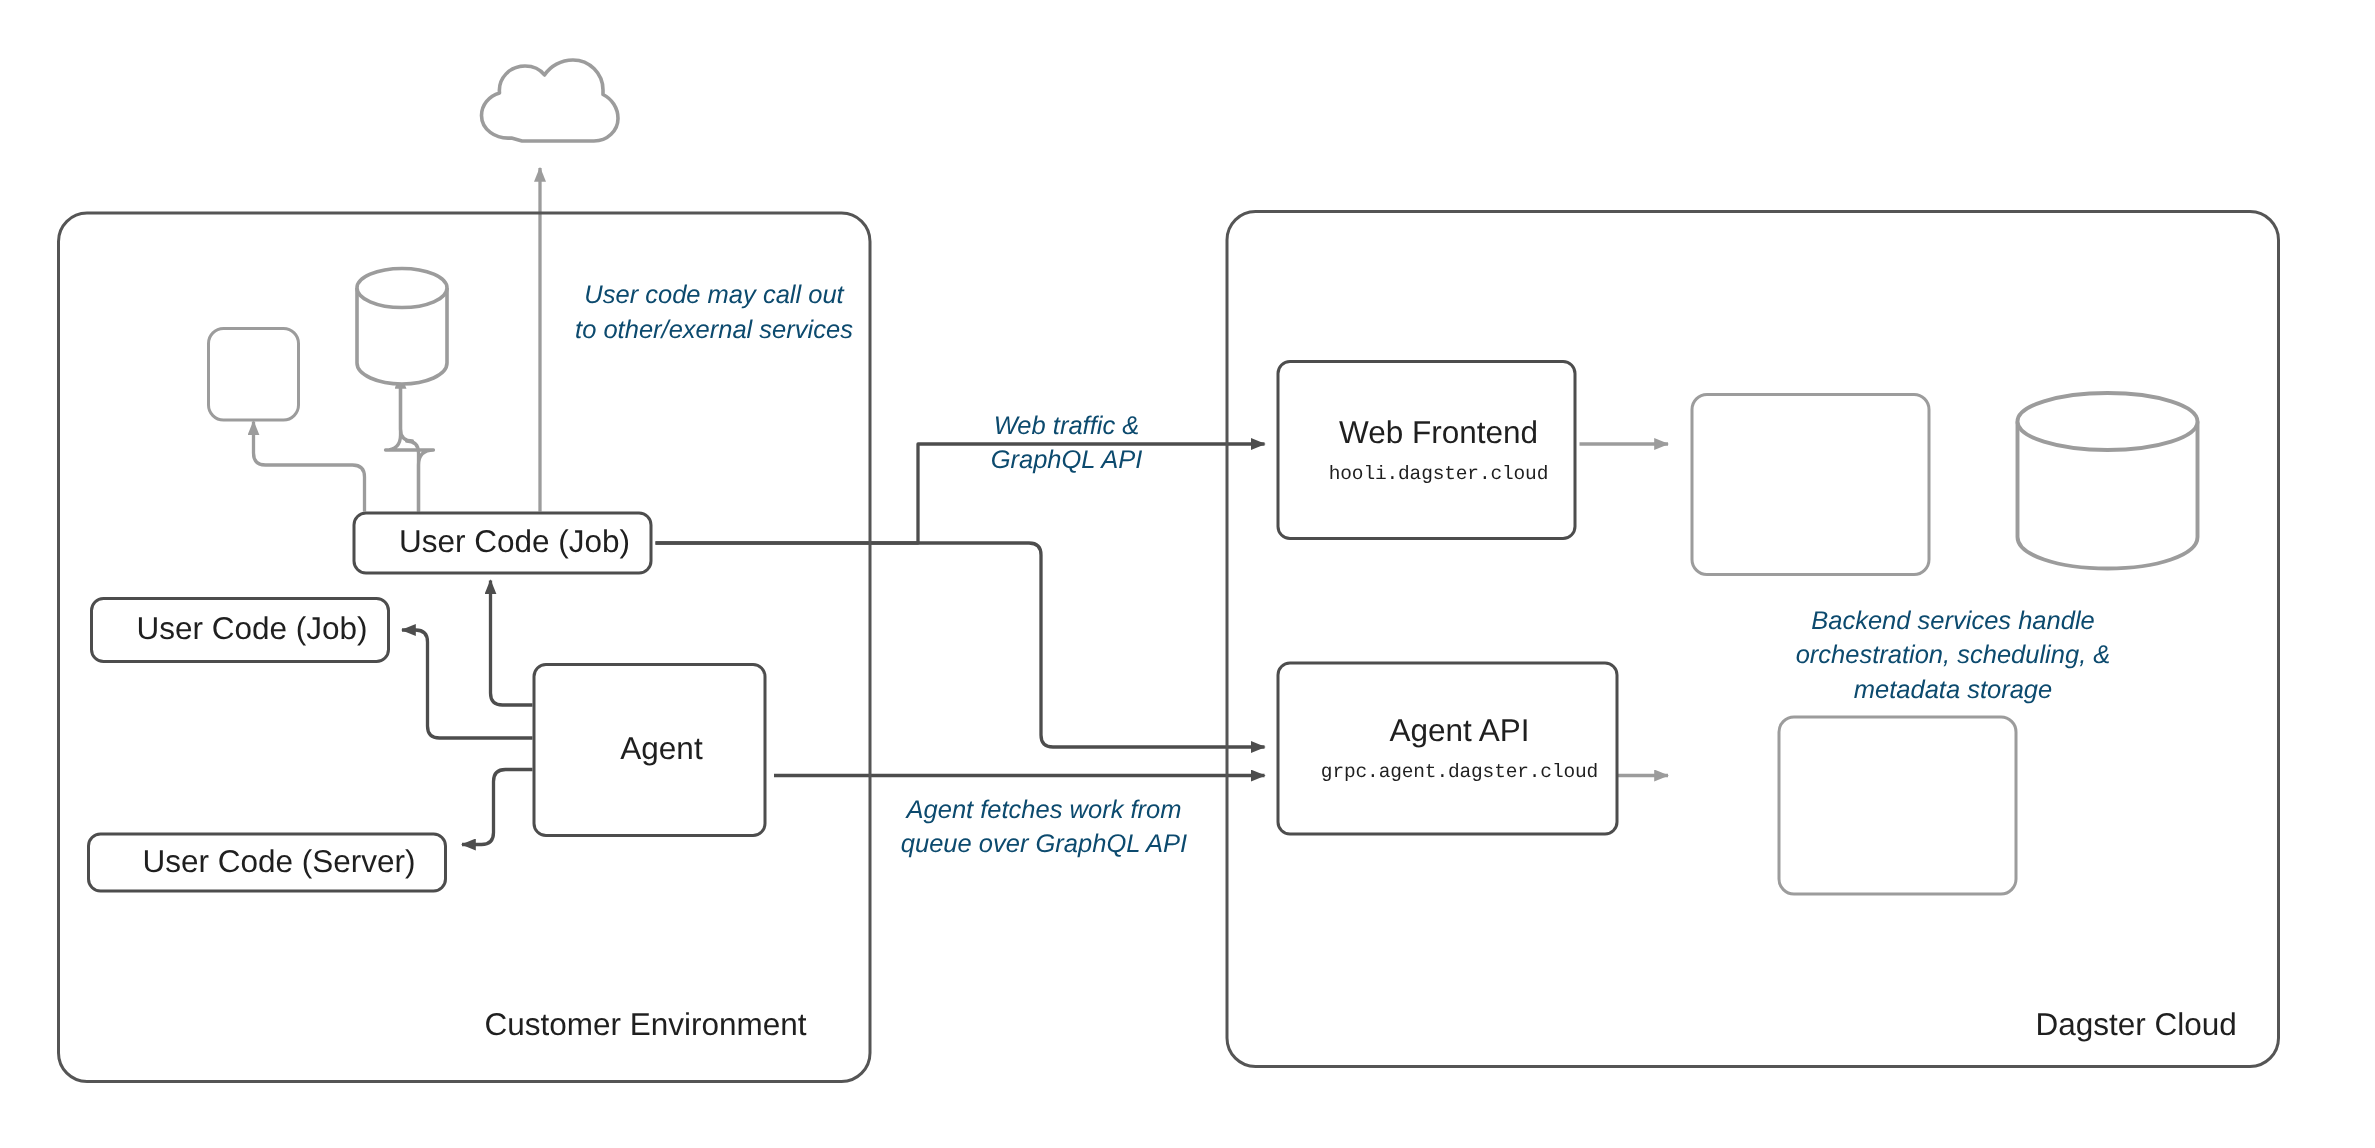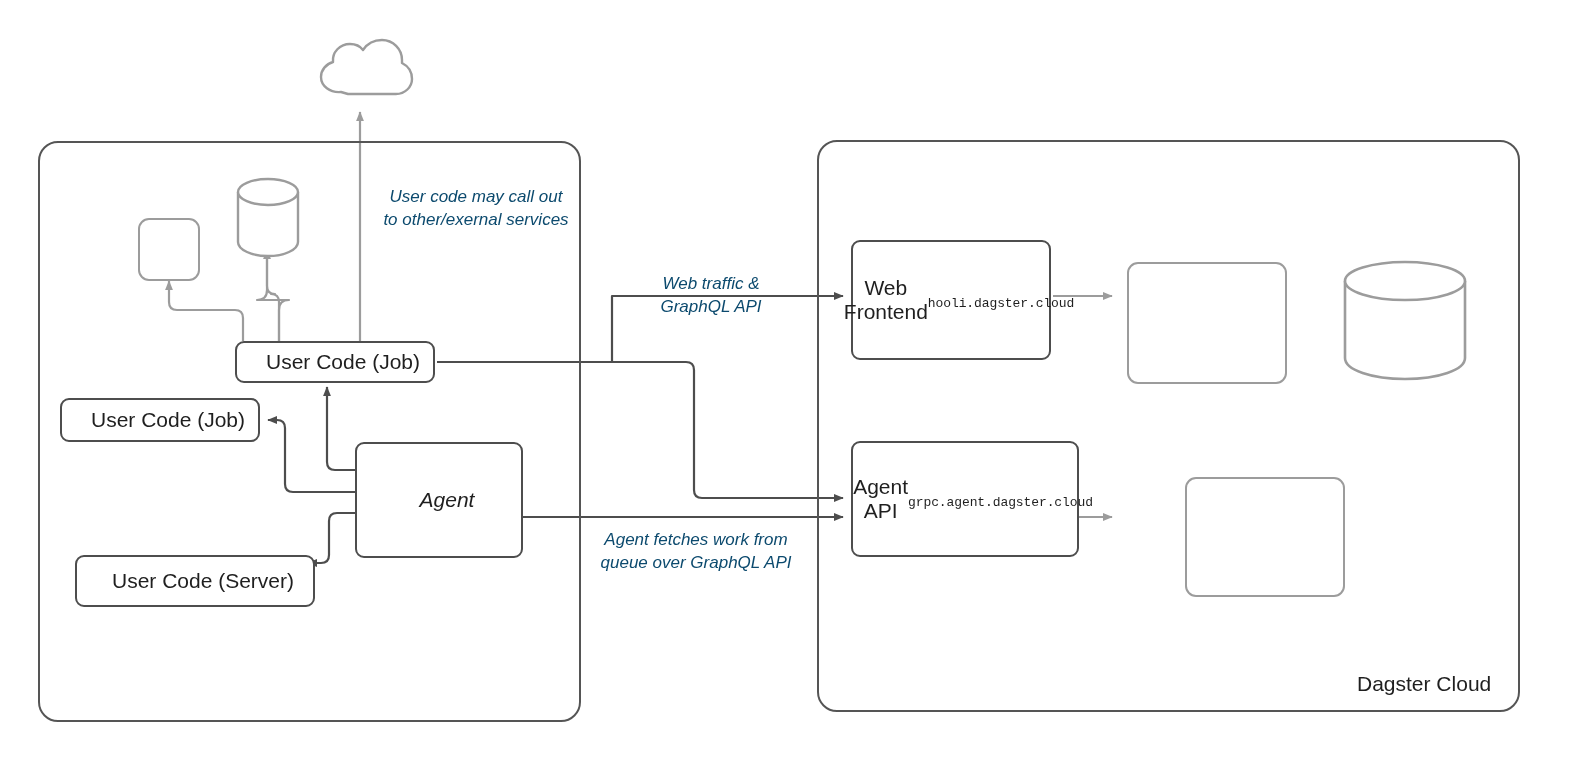--- a/index.html
+++ b/index.html
@@ -42,21 +42,21 @@
   }
 
   
   .node {
     position: absolute;
     box-sizing: border-box;
     border: 2.6px solid #4d4d4d;
     border-radius: 9px;
     background: #ffffff;
     display: flex;
-    flex-direction: row;
+    flex-direction: column;
     align-items: center;
     justify-content: center;
     text-align: center;
     padding-left: 16px;
   }
   .node .node-title {
     font-size: 21px;
     color: #1f1f1f;
     line-height: 1.15;
   }
@@ -148,36 +148,37 @@
       <ellipse cx="268" cy="192" rx="30" ry="13" fill="#ffffff" stroke="#9c9c9c" stroke-width="2.4"></ellipse>
     </g>
 
     <g>
       <path d="M 1345,281 L 1345,358 C 1345,370 1372,379 1405,379 C 1438,379 1465,370 1465,358 L 1465,281" fill="#ffffff" stroke="#9c9c9c" stroke-width="2.6"></path>
       <ellipse cx="1405" cy="281" rx="60" ry="19" fill="#ffffff" stroke="#9c9c9c" stroke-width="2.6"></ellipse>
     </g>
   </svg>
 
   <div class="group-box" style="left:38px; top:141px; width:543px; height:581px;"></div>
+  <div class="group-label" style="left:323px; top:672px;">Customer Environment</div>
 
   <div class="ghost-box" style="left:138px; top:218px; width:62px; height:63px;"></div>
 
   <div class="node" style="left:235px; top:341px; width:200px; height:42px;">
     <div class="node-title">User Code (Job)</div>
   </div>
 
   <div class="node" style="left:60px; top:398px; width:200px; height:44px;">
     <div class="node-title">User Code (Job)</div>
   </div>
 
-  <div class="node" style="left:75px; top:555px; width:240px; height:52px;">
+  <div class="node" style="left:58px; top:555px; width:240px; height:40px;">
     <div class="node-title">User Code (Server)</div>
   </div>
 
-  <div class="node" style="left:355px; top:442px; width:168px; height:116px;font-style:italic;">
+  <div class="node" style="left:355px; top:442px; width:156px; height:116px;">
     <div class="node-title">Agent</div>
   </div>
 
   <div class="annot" style="left:376px; top:186px; width:200px;">User code may call out
 to other/exernal services</div>
 
 
   <div class="annot" style="left:636px; top:273px; width:150px;">Web traffic &amp;
 GraphQL API</div>
 
@@ -195,14 +196,17 @@
 
   <div class="node" style="left:851px; top:441px; width:228px; height:116px;">
     <div class="node-title">Agent API</div>
     <div class="node-sub">grpc.agent.dagster.cloud</div>
   </div>
 
   <div class="ghost-box" style="left:1127px; top:262px; width:160px; height:122px;"></div>
 
   <div class="ghost-box" style="left:1185px; top:477px; width:160px; height:120px;"></div>
 
+  <div class="annot" style="left:1191px; top:403px; width:222px;">Backend services handle
+orchestration, scheduling, &amp;
+metadata storage</div>
 
 </div>
 
 </body></html>

